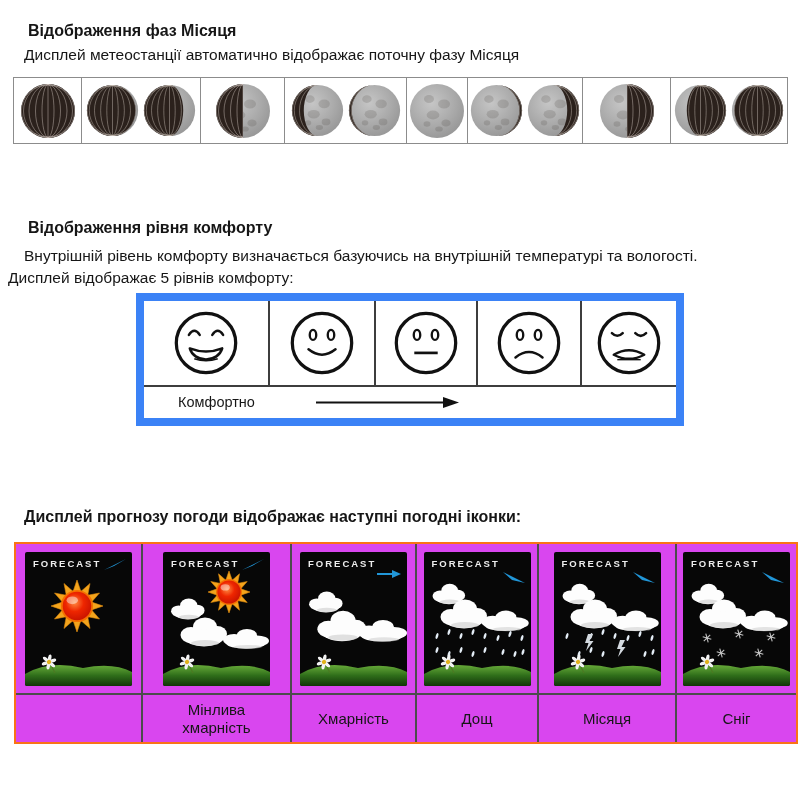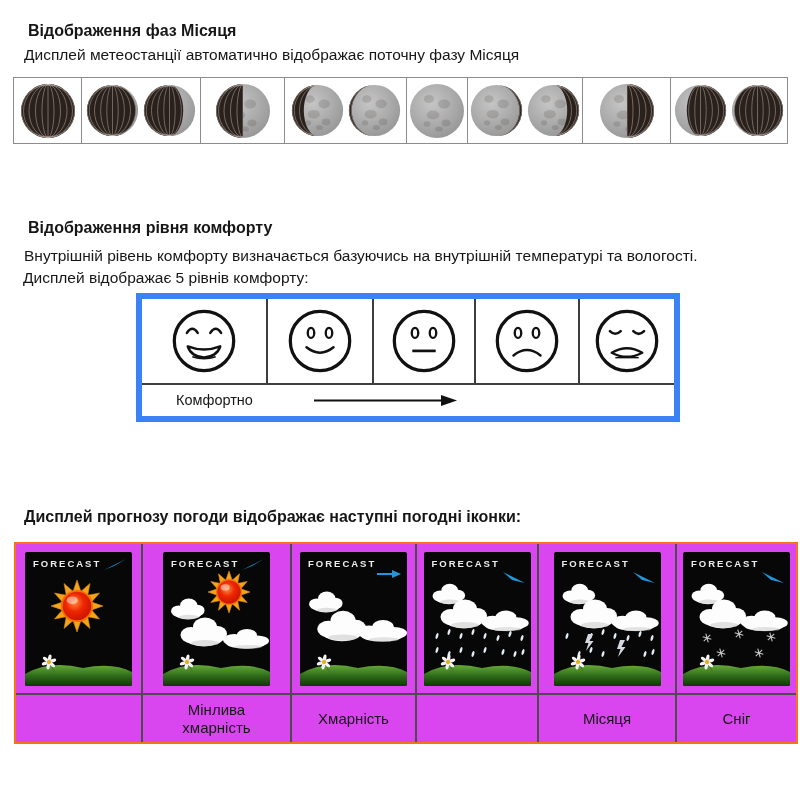--- a/index.html
+++ b/index.html
@@ -7,21 +7,21 @@
         font-family:"Liberation Sans","DejaVu Sans",sans-serif;color:#161616;overflow:hidden;}
   .abs{position:absolute;}
   .ttl{font-weight:bold;font-size:16px;white-space:nowrap;}
   .txt{font-size:15.5px;white-space:nowrap;}
   
   #moonRow{left:13px;top:77px;display:flex;height:67px;}
   .mcell{box-sizing:border-box;border:1px solid #8c8c8c;margin-left:-1px;background:#fff;
          display:flex;align-items:center;justify-content:center;gap:2px;}
   .mcell:first-child{margin-left:0;}
   
-  .comfort-table{left:136px;top:293px;width:532px;border:6px solid #3b82f6;background:#fff;}
+  .comfort-table{left:136px;top:293px;width:532px;border:8px solid #3b82f6;background:#fff;}
   #faceRow{display:flex;height:84px;}
   .fccell{box-sizing:border-box;border-right:2px solid #3e3e3e;display:flex;align-items:center;justify-content:center;flex:0 0 auto;}
   .fccell:last-child{border-right:none;}
   .scaleRow{position:relative;height:31px;border-top:2px solid #3e3e3e;font-size:14.5px;}
   .scaleRow .lbl{position:absolute;top:7px;white-space:nowrap;}
   
   #forecastTable{left:14px;top:542px;display:flex;border:2px solid #f97316;background:#d946ef;}
   .fcol{box-sizing:border-box;border-right:2px solid #4c4c4c;}
   .fcol:last-child{border-right:none;}
   .ficon{height:149px;border-bottom:2px solid #4c4c4c;display:flex;align-items:center;justify-content:center;}
@@ -393,21 +393,21 @@
             <ellipse cx="29" cy="29" rx="24.5" ry="26.4" fill="none" stroke="rgba(208,198,190,0.5)" stroke-width="0.9"></ellipse>
             <ellipse cx="29" cy="29" rx="26.6" ry="26.4" fill="none" stroke="rgba(208,198,190,0.5)" stroke-width="0.9"></ellipse>
             <line x1="29" y1="2" x2="29" y2="56" stroke="rgba(208,198,190,0.5)" stroke-width="0.9"></line>
           </g>
         </svg>
       </div>
     </div>
 
   <div class="abs txt" style="left:24px;top:247px">Внутрішній рівень комфорту визначається базуючись на внутрішній температурі та вологості.</div>
   <div class="abs ttl" style="left:28px;top:219px">Відображення рівня комфорту</div>
-  <div class="abs txt" style="left:23px;top:269px">Дисплей відображає 5 рівнів комфорту:</div>
+  <div class="abs txt" style="left:8px;top:269px">Дисплей відображає 5 рівнів комфорту:</div>
 
   <div class="abs comfort-table">
     <div id="faceRow">
         <div class="fccell" style="width: 126px;">
           <svg width="72" height="72" viewBox="0 0 80 80">
             <circle cx="40" cy="40" r="33" fill="#fff" stroke="#111" stroke-width="3.6"></circle>
             <path d="M21,31 Q27,22 33,31" fill="none" stroke="#111" stroke-width="2.8" stroke-linecap="round"></path>
             <path d="M47,31 Q53,22 59,31" fill="none" stroke="#111" stroke-width="2.8" stroke-linecap="round"></path>
             <path d="M22,46 Q40,53 58,46 A18.5 16 0 0 1 22,46 Z" fill="#fff" stroke="#111" stroke-width="2.8" stroke-linejoin="round"></path>
             <path d="M27,57.5 Q40,62 53,57.5" fill="none" stroke="#111" stroke-width="1.8"></path>
@@ -691,20 +691,23 @@
                   <ellipse cx="4.2" cy="0" rx="3.4" ry="1.7" fill="#f3f3f3" transform="rotate(60)"></ellipse>
                   <ellipse cx="4.2" cy="0" rx="3.4" ry="1.7" fill="#f3f3f3" transform="rotate(120)"></ellipse>
                   <ellipse cx="4.2" cy="0" rx="3.4" ry="1.7" fill="#f3f3f3" transform="rotate(180)"></ellipse>
                   <ellipse cx="4.2" cy="0" rx="3.4" ry="1.7" fill="#f3f3f3" transform="rotate(240)"></ellipse>
                   <ellipse cx="4.2" cy="0" rx="3.4" ry="1.7" fill="#f3f3f3" transform="rotate(300)"></ellipse>
                   <circle r="2.1" fill="#e2b31c"></circle>
                 </g>
               </g>
             </svg>
           </div>
+        </div>
+        <div class="fcap">
+          <span>Дощ</span>
         </div>
       </div>
       <div class="fcol" style="width: 138px;">
         <div class="ficon">
           <div class="screen" style="background:#070707">
             <div class="brand" style="color:#ededed">FORECAST</div>
             <svg class="trend" style="top:19px" width="24" height="13" viewBox="0 0 24 13">
               <polygon points="1,1 23,12 10,9" fill="#2196d8"></polygon>
             </svg>
             <svg class="art" width="107" height="134" viewBox="0 0 107 134">

